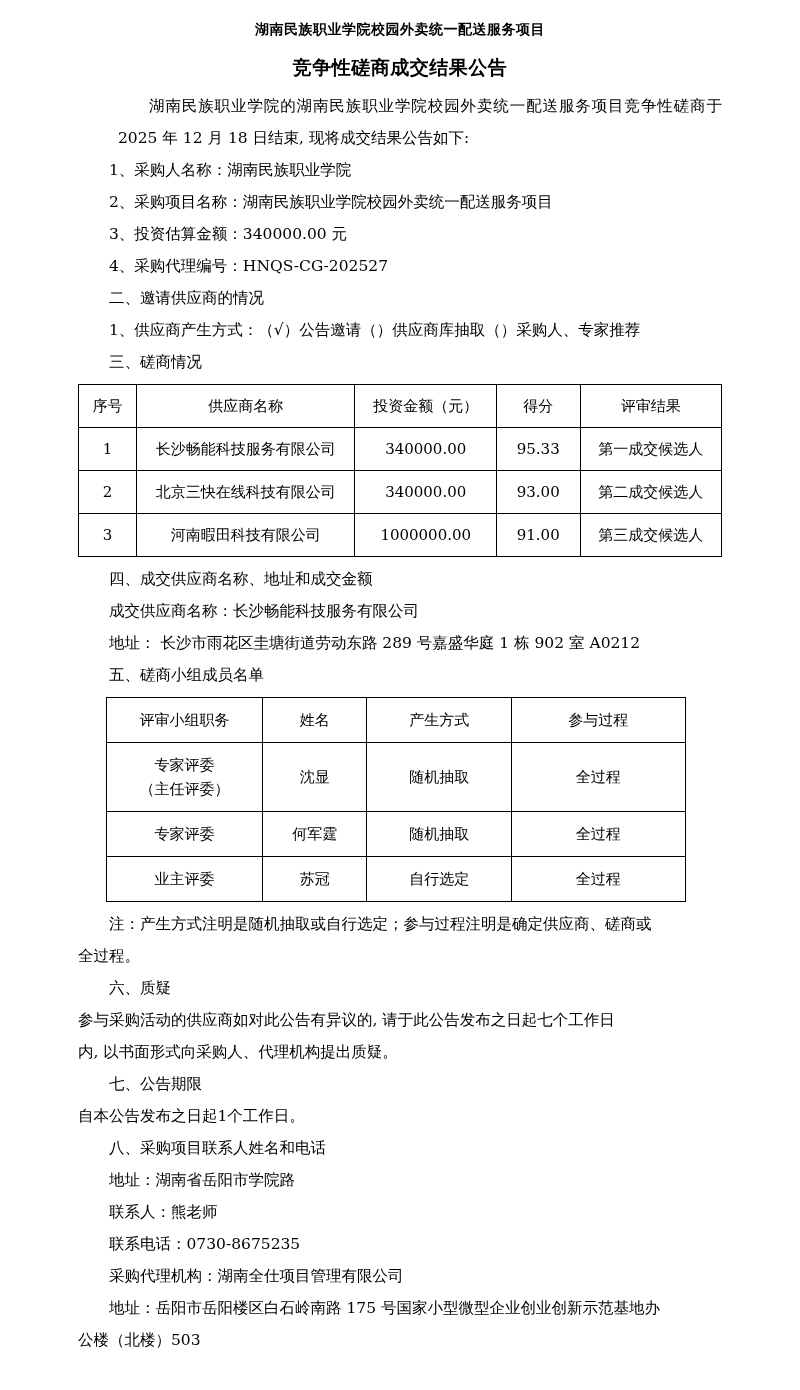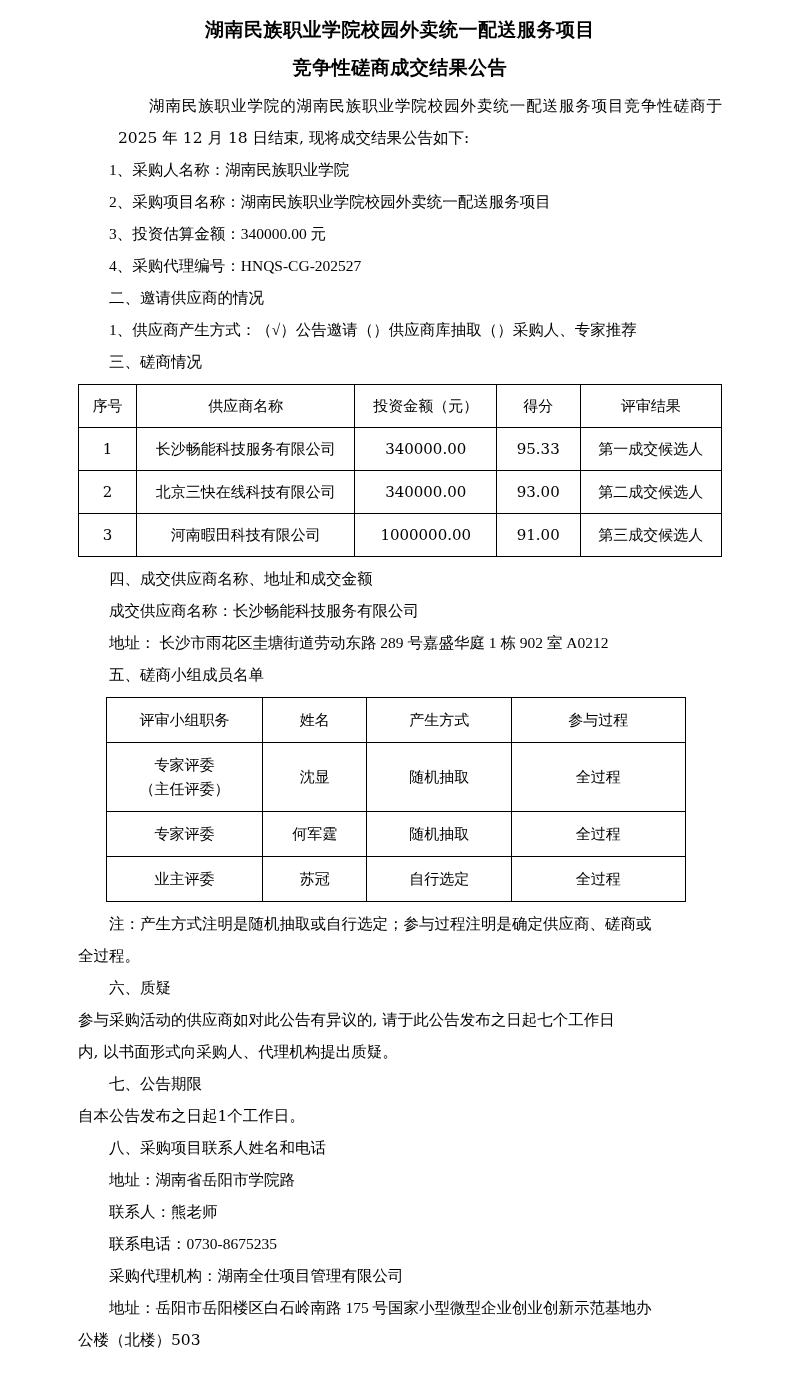--- a/index.html
+++ b/index.html
@@ -13,21 +13,21 @@
     font-family: "DejaVu Serif", "Liberation Serif", serif;
     color: #000000;
   }
   .page {
     width: 800px;
     box-sizing: border-box;
     padding: 10px 78px 20px 78px;
   }
   .title {
     text-align: center;
-    font-size: 19px;
+    font-size: 14px;
     font-weight: bold;
     line-height: 38px;
     letter-spacing: 0.5px;
   }
   .title2 {
     text-align: center;
     font-size: 19px;
     font-weight: bold;
     line-height: 38px;
     letter-spacing: 0.5px;
@@ -44,21 +44,20 @@
   }
   .section {
     font-size: 15.5px;
     line-height: 32px;
     text-indent: 2em;
   }
   .line {
     font-size: 15.5px;
     line-height: 32px;
     text-indent: 2em;
-    font-family: Liberation Serif, serif;
   }
   .line-noindent {
     font-size: 15.5px;
     line-height: 32px;
   }
   table {
     border-collapse: collapse;
     margin: 6px 0 6px 0;
     border-radius: 23px;
   }

